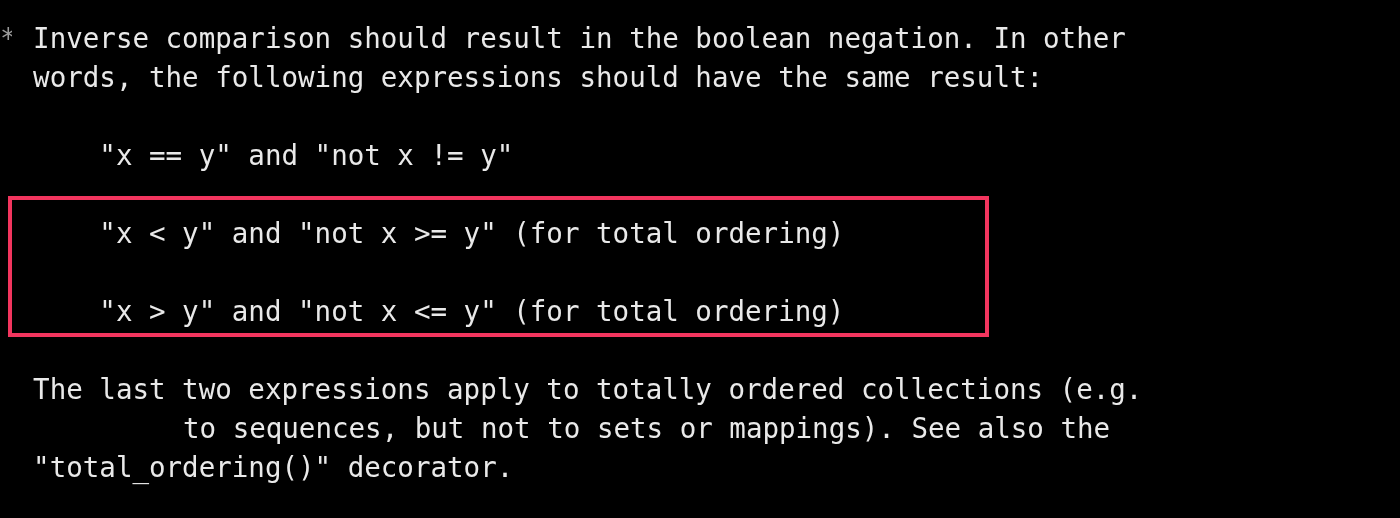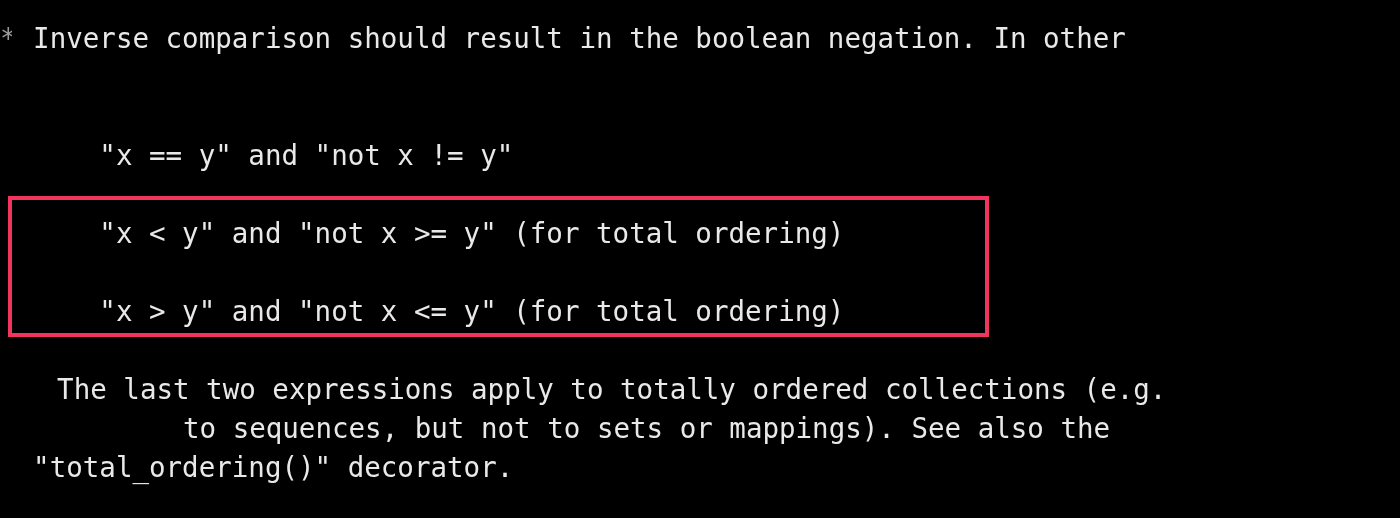--- a/index.html
+++ b/index.html
@@ -53,26 +53,27 @@
   }
 </style>
 </head>
 <body>
 
 <div id="terminal" style="background: rgb(0, 0, 0); color: rgb(233, 233, 233);">
 
   <div class="gutter-mark" style="top:19px;">*</div>
 
   <div class="line" style="top:19px;">  Inverse comparison should result in the boolean negation. In other</div>
+  <div class="line" style="top:58px;">  words, the following expressions should have the same result:</div>
   <div class="line" style="top:97px;"></div>
   <div class="line" style="top:136px;">      "x == y" and "not x != y"</div>
   <div class="line" style="top:175px;"></div>
   <div class="line" style="top:214px;">      "x &lt; y" and "not x &gt;= y" (for total ordering)</div>
   <div class="line" style="top:253px;"></div>
   <div class="line" style="top:292px;">      "x &gt; y" and "not x &lt;= y" (for total ordering)</div>
   <div class="line" style="top:331px;"></div>
-  <div class="line" style="top:370px;margin-left:24px;">  The last two expressions apply to totally ordered collections (e.g.</div>
+  <div class="line" style="top:370px;">  The last two expressions apply to totally ordered collections (e.g.</div>
   <div class="line" style="top:409px;text-align:center;">  to sequences, but not to sets or mappings). See also the</div>
   <div class="line" style="top:448px;">  "total_ordering()" decorator.</div>
 
   <div class="highlight-box" id="highlight-box" style="left: 8px; top: 196px; width: 981px; height: 141px; border-color: rgb(242, 53, 94);"></div>
 
 </div>
 
 </body></html>

